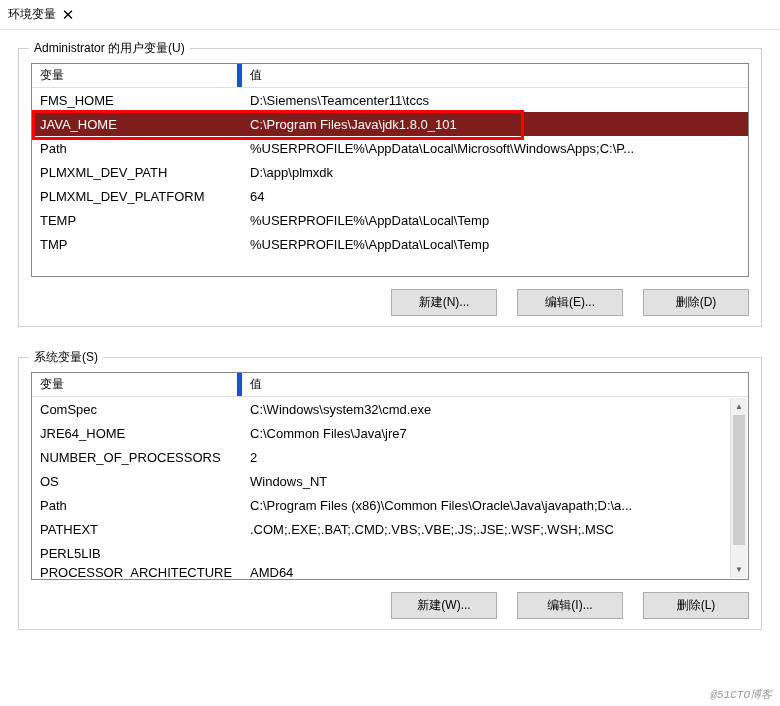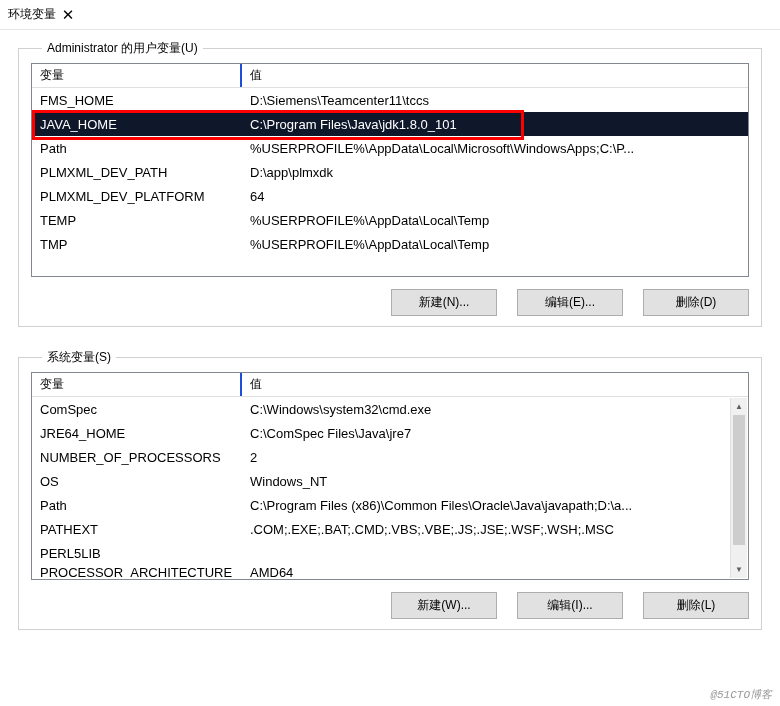--- a/index.html
+++ b/index.html
@@ -39,41 +39,41 @@
     }
     .group {
       border: 1px solid #d0d0d0;
       margin-bottom: 30px;
       padding: 14px 12px 10px 12px;
       position: relative;
     }
     .group-label {
       position: absolute;
       top: -9px;
-      left: 23px;
+      left: 10px;
       background: #ffffff;
       padding: 0 5px;
       font-size: 12px;
     }
     .table-wrap {
       border: 1px solid #828790;
       overflow: hidden;
       position: relative;
     }
     .table-head {
       display: flex;
       background: #ffffff;
       border-bottom: 1px solid #e0e0e0;
       height: 24px;
       align-items: center;
     }
     .col-var {
       width: 210px;
       padding-left: 8px;
-      border-right: 2px solid #1d4ed8;
+      border-right: 5px solid #1d4ed8;
       height: 100%;
       display: flex;
       align-items: center;
       font-size: 12px;
     }
     .col-val {
       flex: 1;
       padding-left: 8px;
       height: 100%;
       display: flex;
@@ -83,21 +83,21 @@
     .table-body {
       overflow: hidden;
     }
     .row {
       display: flex;
       height: 24px;
       align-items: center;
       font-size: 13px;
     }
     .row.selected {
-      background: #0f172a;
+      background: #7f1d1d;
       color: #ffffff;
     }
     .highlight-box {
       position: absolute;
       border: 3px solid #ff0000;
       pointer-events: none;
       z-index: 10;
     }
     .cell-var {
       width: 210px;
@@ -236,21 +236,21 @@
         <div class="col-var">变量</div>
         <div class="col-val" style="padding-right:17px;">值</div>
       </div>
       <div class="table-body" id="sys-body" style="padding-right:17px;">
           <div class="row">
             <div class="cell-var">ComSpec</div>
             <div class="cell-val">C:\Windows\system32\cmd.exe</div>
           </div>
           <div class="row">
             <div class="cell-var">JRE64_HOME</div>
-            <div class="cell-val">C:\ComSpec Files\Java\jre7</div>
+            <div class="cell-val">C:\Common Files\Java\jre7</div>
           </div>
           <div class="row">
             <div class="cell-var">NUMBER_OF_PROCESSORS</div>
             <div class="cell-val">2</div>
           </div>
           <div class="row">
             <div class="cell-var">OS</div>
             <div class="cell-val">Windows_NT</div>
           </div>
           <div class="row">

